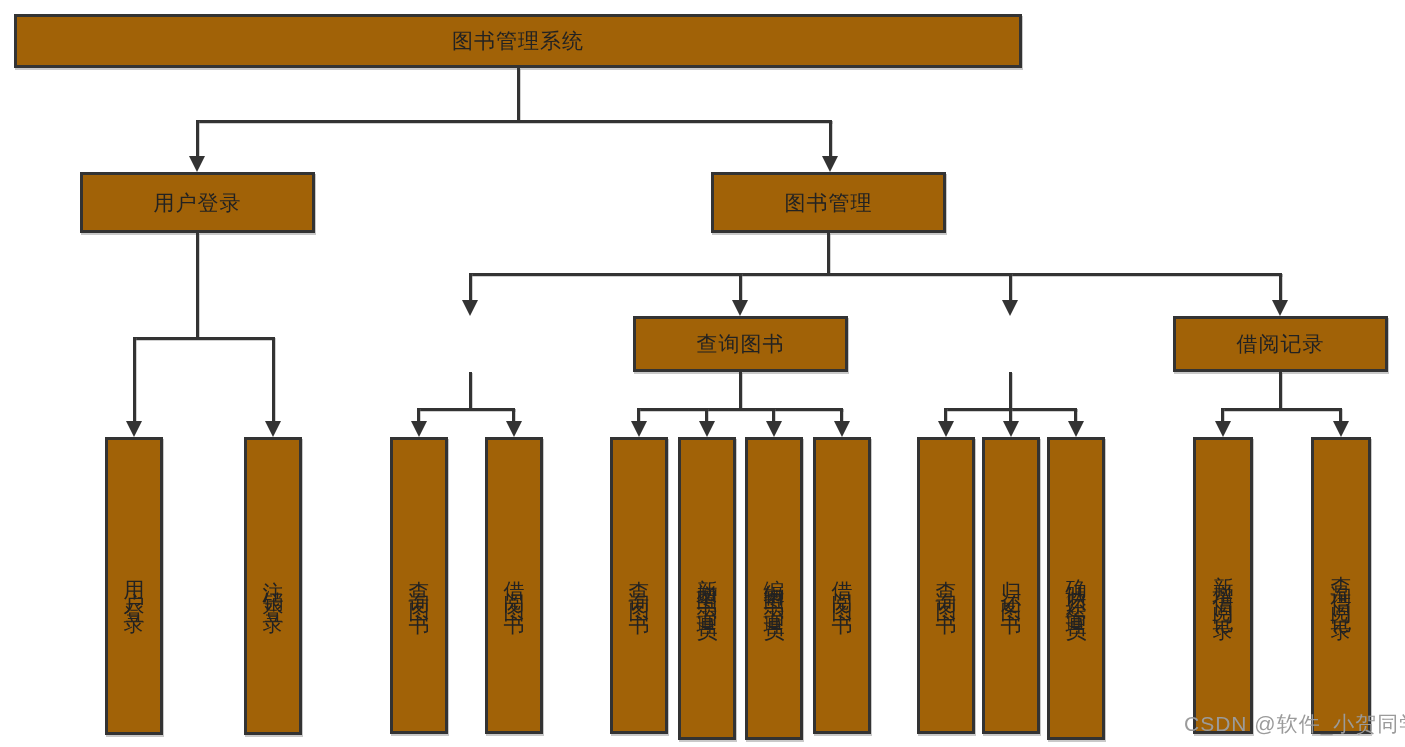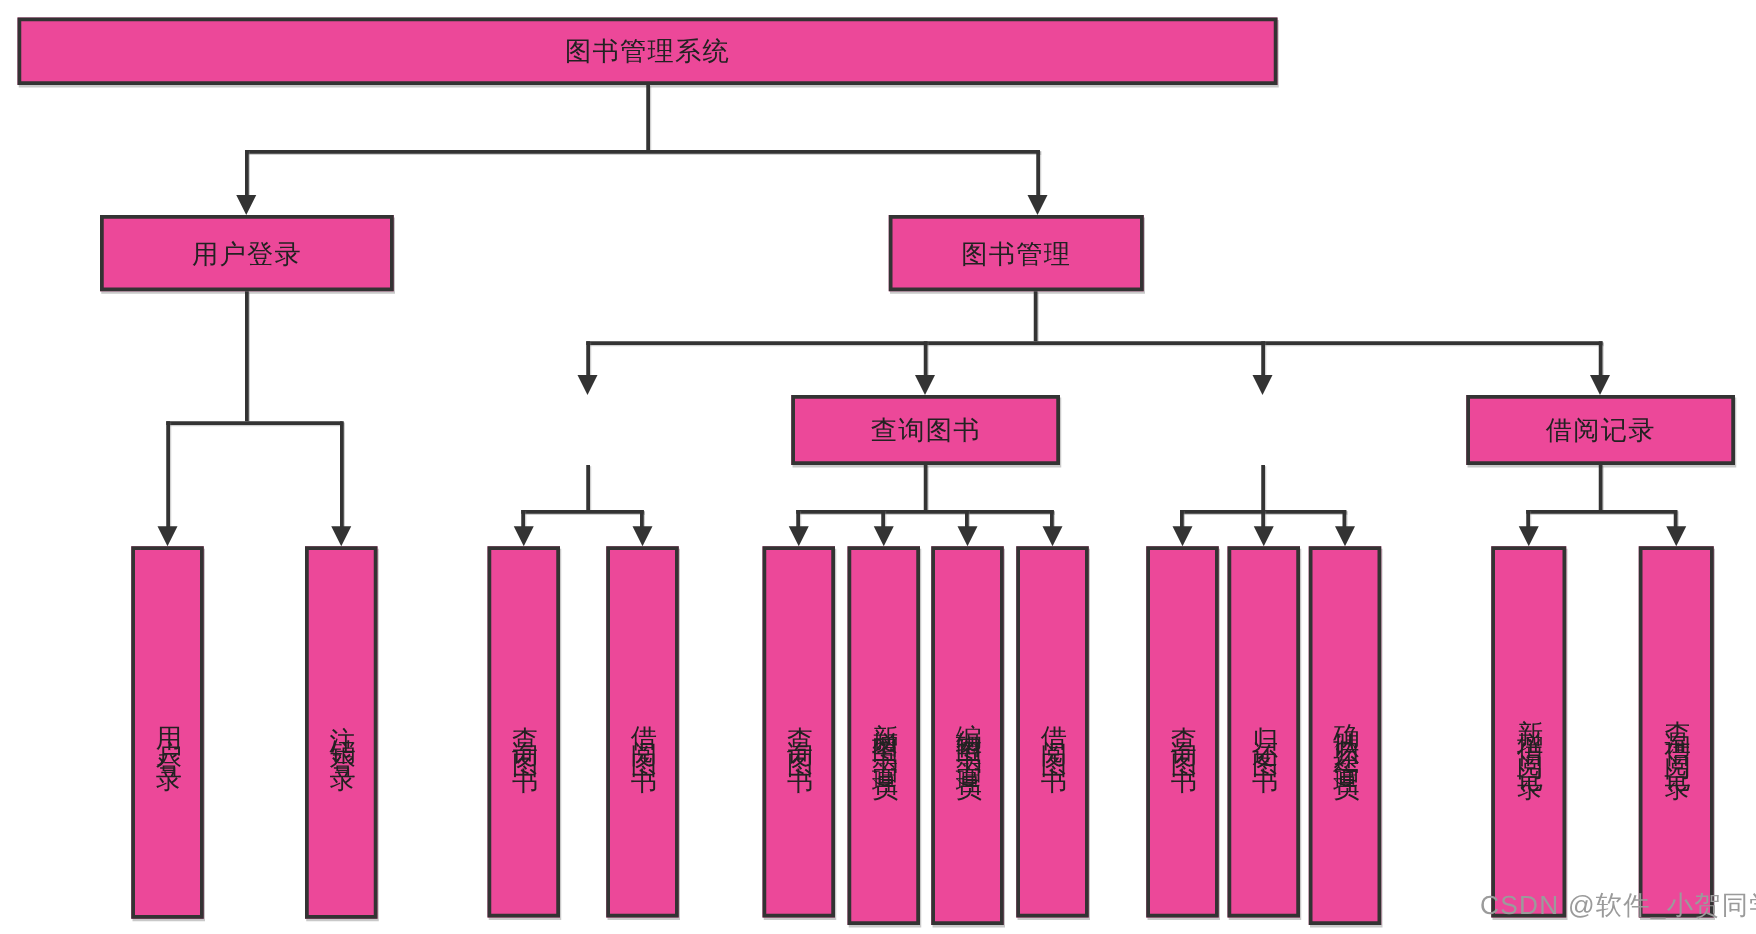--- a/index.html
+++ b/index.html
@@ -1,21 +1,21 @@
 <!DOCTYPE html>
 <html><head>
 <meta charset="utf-8">
 <style>
   html,body{margin:0;padding:0;background:#ffffff;}
   .canvas{
     position:relative;width:1405px;height:747px;background:#ffffff;overflow:hidden;
     font-family:"Liberation Sans","DejaVu Sans",sans-serif;color:#222222;
   }
   .box{
-    position:absolute;background:#ec4899;border:3px solid #333333;box-sizing:border-box;
+    position:absolute;background:#a16207;border:3px solid #333333;box-sizing:border-box;
     display:flex;align-items:center;justify-content:center;
     box-shadow:1px 2px 0 rgba(100,100,100,0.35);
   }
   .hnode{font-size:21px;letter-spacing:1px;white-space:nowrap;}
   .vnode span{
     writing-mode:vertical-rl;text-orientation:mixed;
     font-size:21px;letter-spacing:11px;white-space:nowrap;
   }
   .vnode.mid span{letter-spacing:9px;}
   .vnode.long span{letter-spacing:6px;}
@@ -38,21 +38,21 @@
   <div class="box hnode" style="left:14px;top:14px;width:1008px;height:54px">图书管理系统</div>
 
   <div class="line" style="left:517px;top:68px;width:3px;height:52px"></div>
   <div class="line" style="left:196px;top:120px;width:636px;height:3px"></div>
   <div class="line" style="left:196px;top:120px;width:3px;height:38px"></div>
   <div class="arrow" style="left:189px;top:156px"></div>
   <div class="line" style="left:829px;top:120px;width:3px;height:38px"></div>
   <div class="arrow" style="left:822px;top:156px"></div>
 
   <div class="box hnode" style="left:80px;top:172px;width:235px;height:61px">用户登录</div>
-  <div class="box hnode" style="left:711px;top:172px;width:204px;height:61px">图书管理</div>
+  <div class="box hnode" style="left:711px;top:172px;width:235px;height:61px">图书管理</div>
 
   <div class="line" style="left:196px;top:233px;width:3px;height:104px"></div>
   <div class="line" style="left:133px;top:337px;width:141px;height:3px"></div>
   <div class="line" style="left:133px;top:337px;width:3px;height:86px"></div>
   <div class="arrow" style="left:126px;top:421px"></div>
   <div class="line" style="left:272px;top:337px;width:3px;height:86px"></div>
   <div class="arrow" style="left:265px;top:421px"></div>
 
   <div class="line" style="left:827px;top:233px;width:3px;height:40px"></div>
   <div class="line" style="left:469px;top:273px;width:813px;height:3px"></div>

